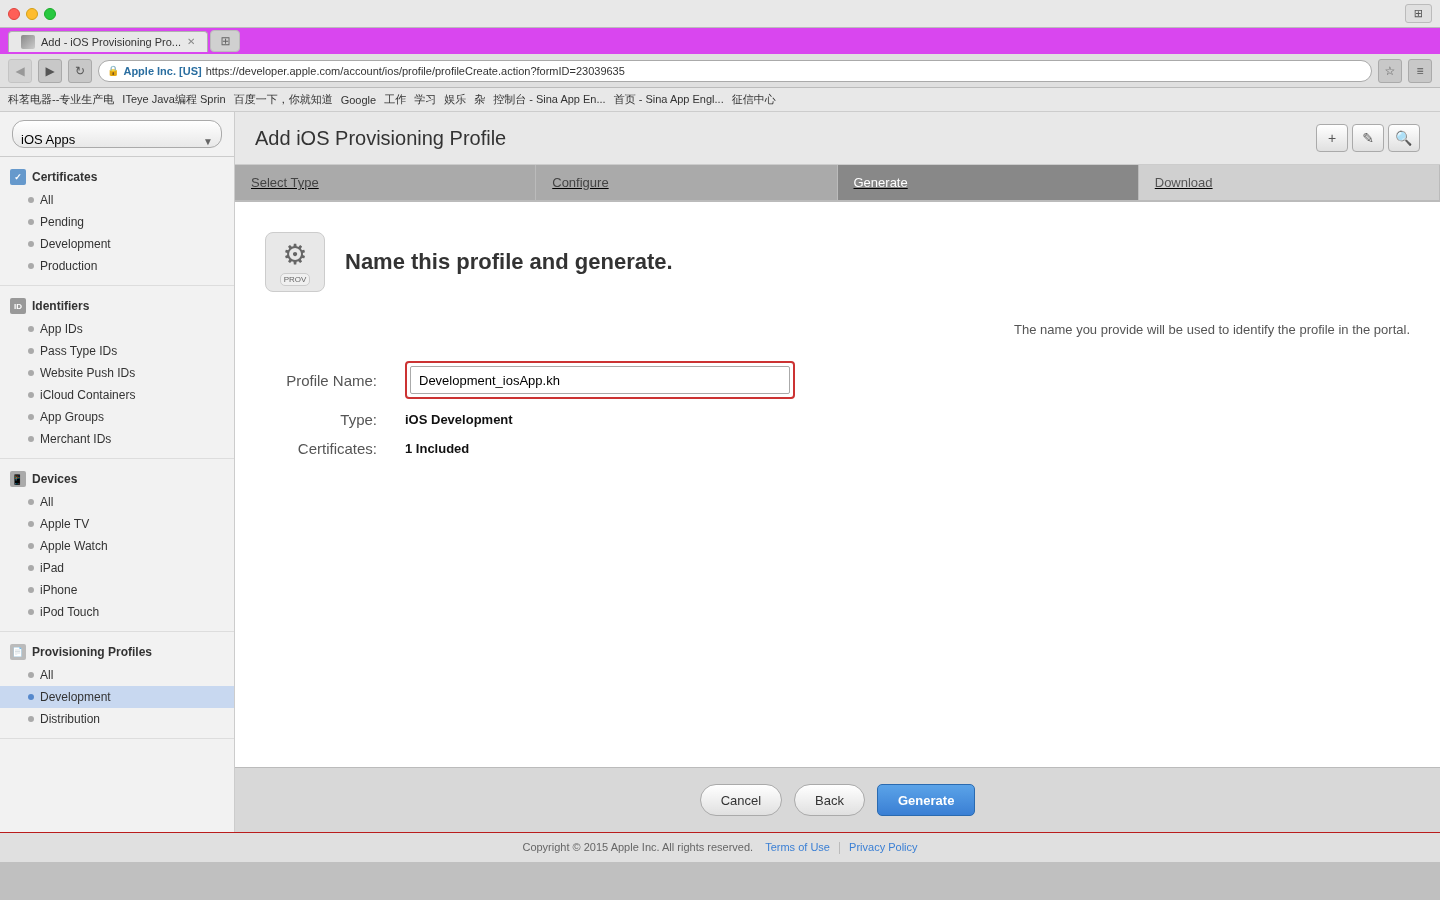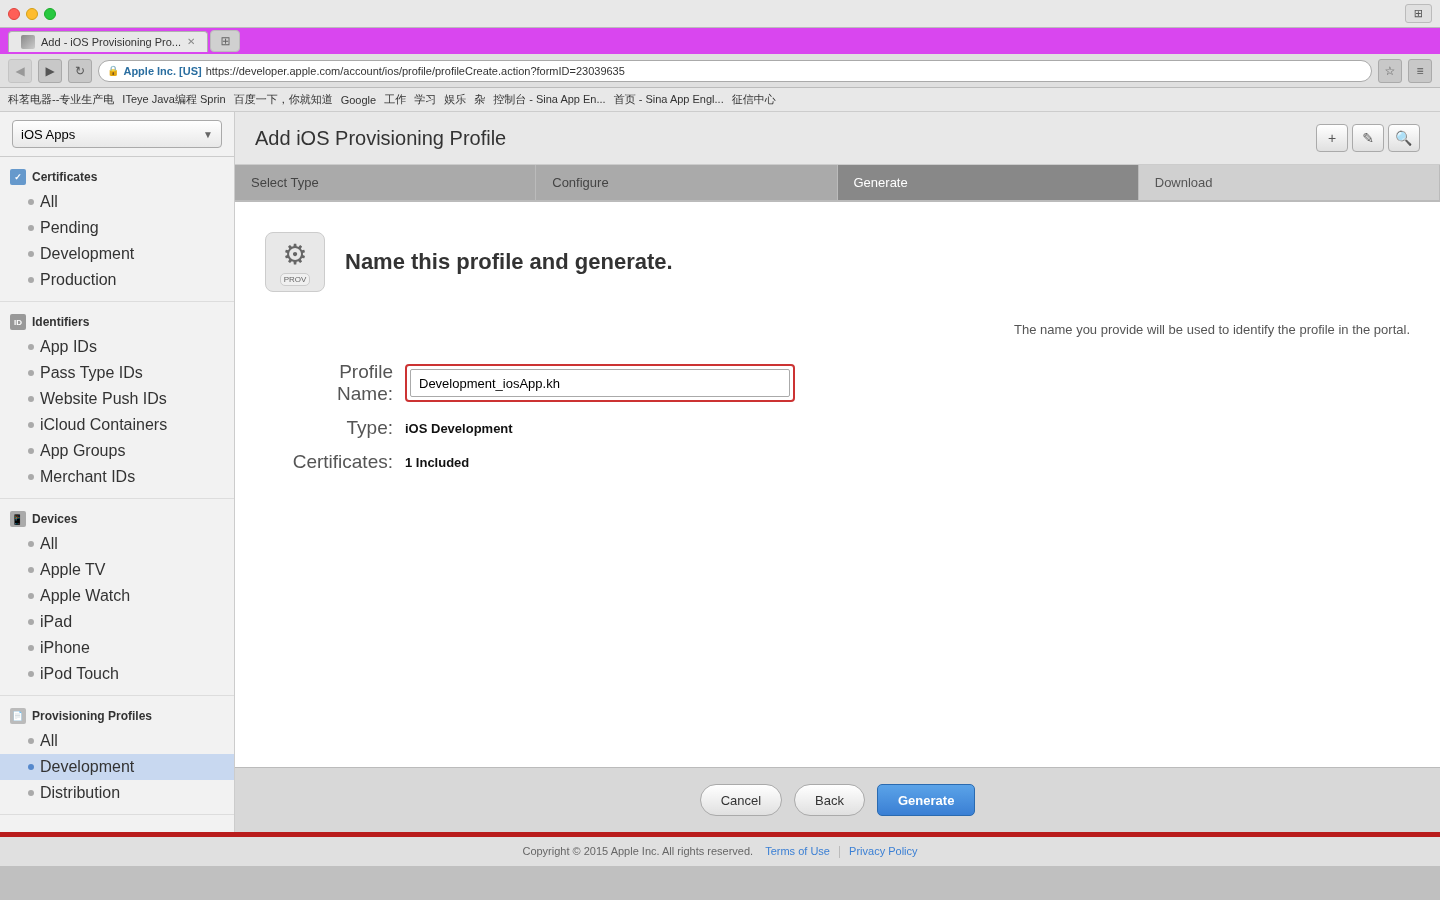--- a/index.html
+++ b/index.html
@@ -25,69 +25,69 @@
     .address-text { color: #333; font-size: 11px; }
     .bookmarks-bar { background: #e8e8e8; height: 24px; display: flex; align-items: center; padding: 0 8px; gap: 8px; border-bottom: 1px solid #ccc; font-size: 11px; color: #333; overflow: hidden; }
     .bookmark-item { white-space: nowrap; cursor: pointer; color: #333; }
 
     
     .page-wrapper { display: flex; width: 1440px; height: 720px; }
 
     
     .sidebar { width: 235px; background: #f2f2f2; border-right: 1px solid #ccc; overflow-y: auto; flex-shrink: 0; }
     .sidebar-header { padding: 8px 12px; border-bottom: 1px solid #ccc; }
-    .ios-apps-dropdown { width: 100%; height: 28px; background: linear-gradient(to bottom, #fff, #e8e8e8); border: 1px solid #aaa; border-radius: 4px; padding: 0 8px; font-size: 13px; display: flex; align-items: center; justify-content: space-between; cursor: pointer; }
+    .ios-apps-dropdown { width: 100%; height: 28px; background: linear-gradient(to bottom, #fff, #e8e8e8); border: 1px solid #aaa; border-radius: 12px; padding: 0 8px; font-size: 13px; display: flex; align-items: flex-end; justify-content: space-between; cursor: pointer; }
     .dropdown-arrow { color: #666; font-size: 10px; }
 
     .sidebar-section { padding: 8px 0; border-bottom: 1px solid #ddd; }
     .sidebar-section-header { display: flex; align-items: center; gap: 6px; padding: 4px 12px 4px 10px; font-size: 12px; font-weight: bold; color: #333; }
     .section-icon { width: 16px; height: 16px; background: #888; border-radius: 2px; display: flex; align-items: center; justify-content: center; font-size: 9px; color: white; flex-shrink: 0; }
-    .sidebar-item { padding: 4px 12px 4px 28px; font-size: 16px; color: #333; cursor: pointer; display: flex; align-items: center; gap: 6px; }
+    .sidebar-item { padding: 4px 12px 4px 28px; font-size: 12px; color: #333; cursor: pointer; display: flex; align-items: center; gap: 6px; }
     .sidebar-item.active { background: #c8d8f0; }
     .sidebar-bullet { width: 6px; height: 6px; background: #aaa; border-radius: 50%; flex-shrink: 0; }
     .sidebar-bullet.active { background: #5588cc; }
 
     
     .main-content { flex: 1; background: #f0f0f0; display: flex; flex-direction: column; }
     .main-header { background: #e8e8e8; padding: 12px 20px; border-bottom: 1px solid #ccc; display: flex; align-items: center; justify-content: space-between; }
     .main-title { font-size: 20px; font-weight: 300; color: #333; }
     .header-actions { display: flex; gap: 4px; }
     .header-btn { width: 32px; height: 28px; background: linear-gradient(to bottom, #fff, #e0e0e0); border: 1px solid #aaa; border-radius: 4px; display: flex; align-items: center; justify-content: center; cursor: pointer; color: #555; font-size: 14px; }
 
     
-    .steps-bar { display: flex; background: #d0d0d0; border-bottom: 2px solid #bbb; }
+    .steps-bar { display: flex; background: #d0d0d0; border-bottom: 2px solid #bbb; text-decoration: underline; }
     .step { flex: 1; padding: 10px 16px; font-size: 13px; color: #555; cursor: pointer; display: flex; align-items: center; gap: 8px; border-right: 1px solid #bbb; }
     .step.active { background: #888; color: white; }
     .step.completed { background: #aaa; color: #444; }
 
     
     .content-area { flex: 1; background: white; padding: 30px; overflow-y: auto; }
     .profile-header { display: flex; align-items: center; gap: 20px; margin-bottom: 30px; }
     .profile-title { font-size: 22px; font-weight: bold; color: #333; }
     .prov-icon { width: 60px; height: 60px; background: #e8e8e8; border: 1px solid #ccc; border-radius: 8px; display: flex; align-items: center; justify-content: center; flex-direction: column; gap: 2px; }
     .prov-icon-gear { font-size: 28px; color: #666; }
     .prov-icon-label { font-size: 8px; color: #666; background: #f0f0f0; padding: 1px 3px; border: 1px solid #ccc; border-radius: 5px; }
 
     .description-text { color: #555; font-size: 13px; margin-bottom: 24px; }
 
     .form-row { display: flex; align-items: center; margin-bottom: 12px; padding: 0 20px; }
-    .form-label { width: 120px; text-align: right; font-size: 19px; color: #555; padding-right: 12px; }
+    .form-label { width: 120px; text-align: right; font-size: 15px; color: #555; padding-right: 28px; }
     .form-value { font-size: 13px; color: #333; }
     .form-value.bold { font-weight: bold; color: #111; }
 
     .profile-name-input-wrapper { border: 2px solid #cc3333; border-radius: 4px; padding: 3px; display: inline-block; }
     .profile-name-input { width: 380px; height: 28px; border: 1px solid #aaa; border-radius: 2px; padding: 0 8px; font-size: 13px; outline: none; }
 
     
     .footer-bar { background: #d8d8d8; padding: 16px 20px; display: flex; justify-content: center; gap: 12px; border-top: 1px solid #bbb; }
     .btn { height: 32px; padding: 0 20px; border-radius: 5px; font-size: 13px; cursor: pointer; border: 1px solid #aaa; }
     .btn-default { background: linear-gradient(to bottom, #fff, #e0e0e0); color: #333; border-radius: 16px; }
     .btn-primary { background: linear-gradient(to bottom, #5ba3e8, #3a7fd4); color: white; border-color: #2a6ab0; font-weight: bold; }
 
-    .page-footer { background: #e0e0e0; padding: 8px; text-align: center; font-size: 11px; color: #666; border-top: 5px solid #b91c1c; }
+    .page-footer { background: #e0e0e0; padding: 8px; text-align: center; font-size: 11px; color: #666; border-top: 1px solid #b91c1c; }
     .page-footer a { color: #3a7fd4; text-decoration: none; }
 
     .divider { width: 1px; height: 12px; background: #bbb; display: inline-block; margin: 0 6px; vertical-align: middle; }
   </style>
 </head>
 <body>
 
 <div class="browser-chrome">
 
   <div class="title-bar">

